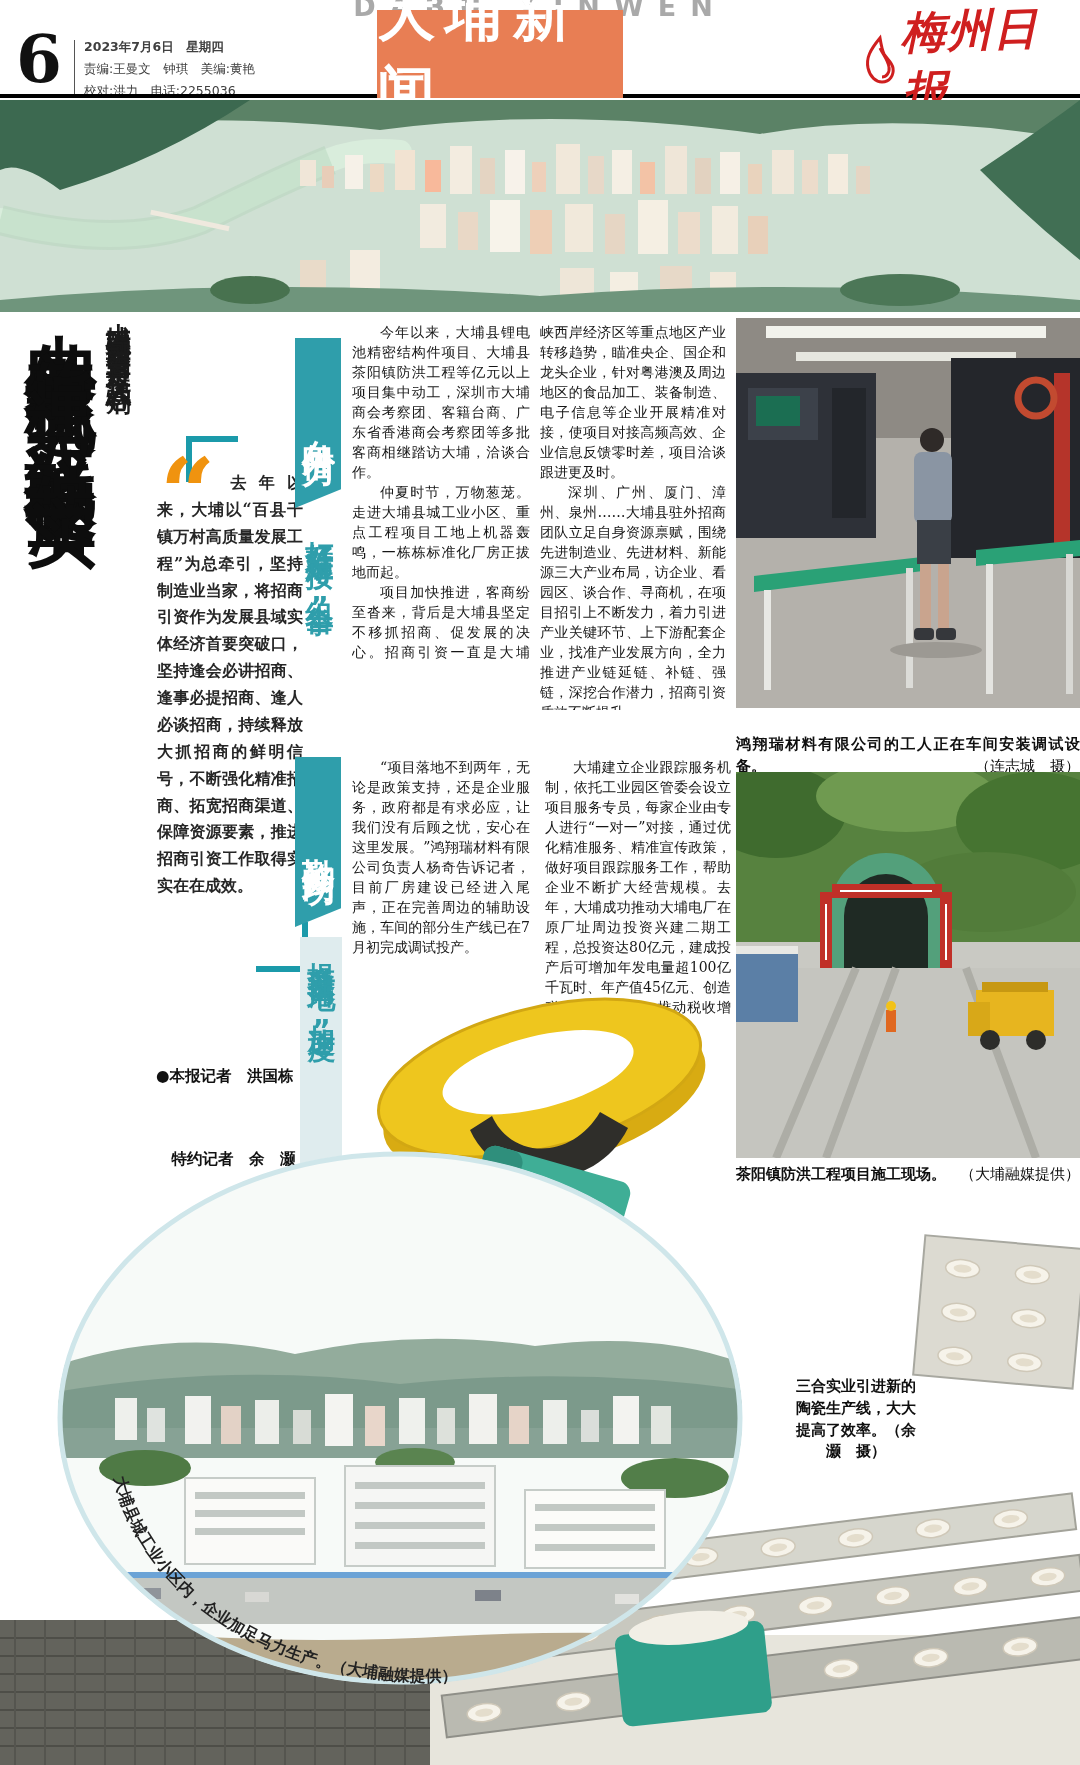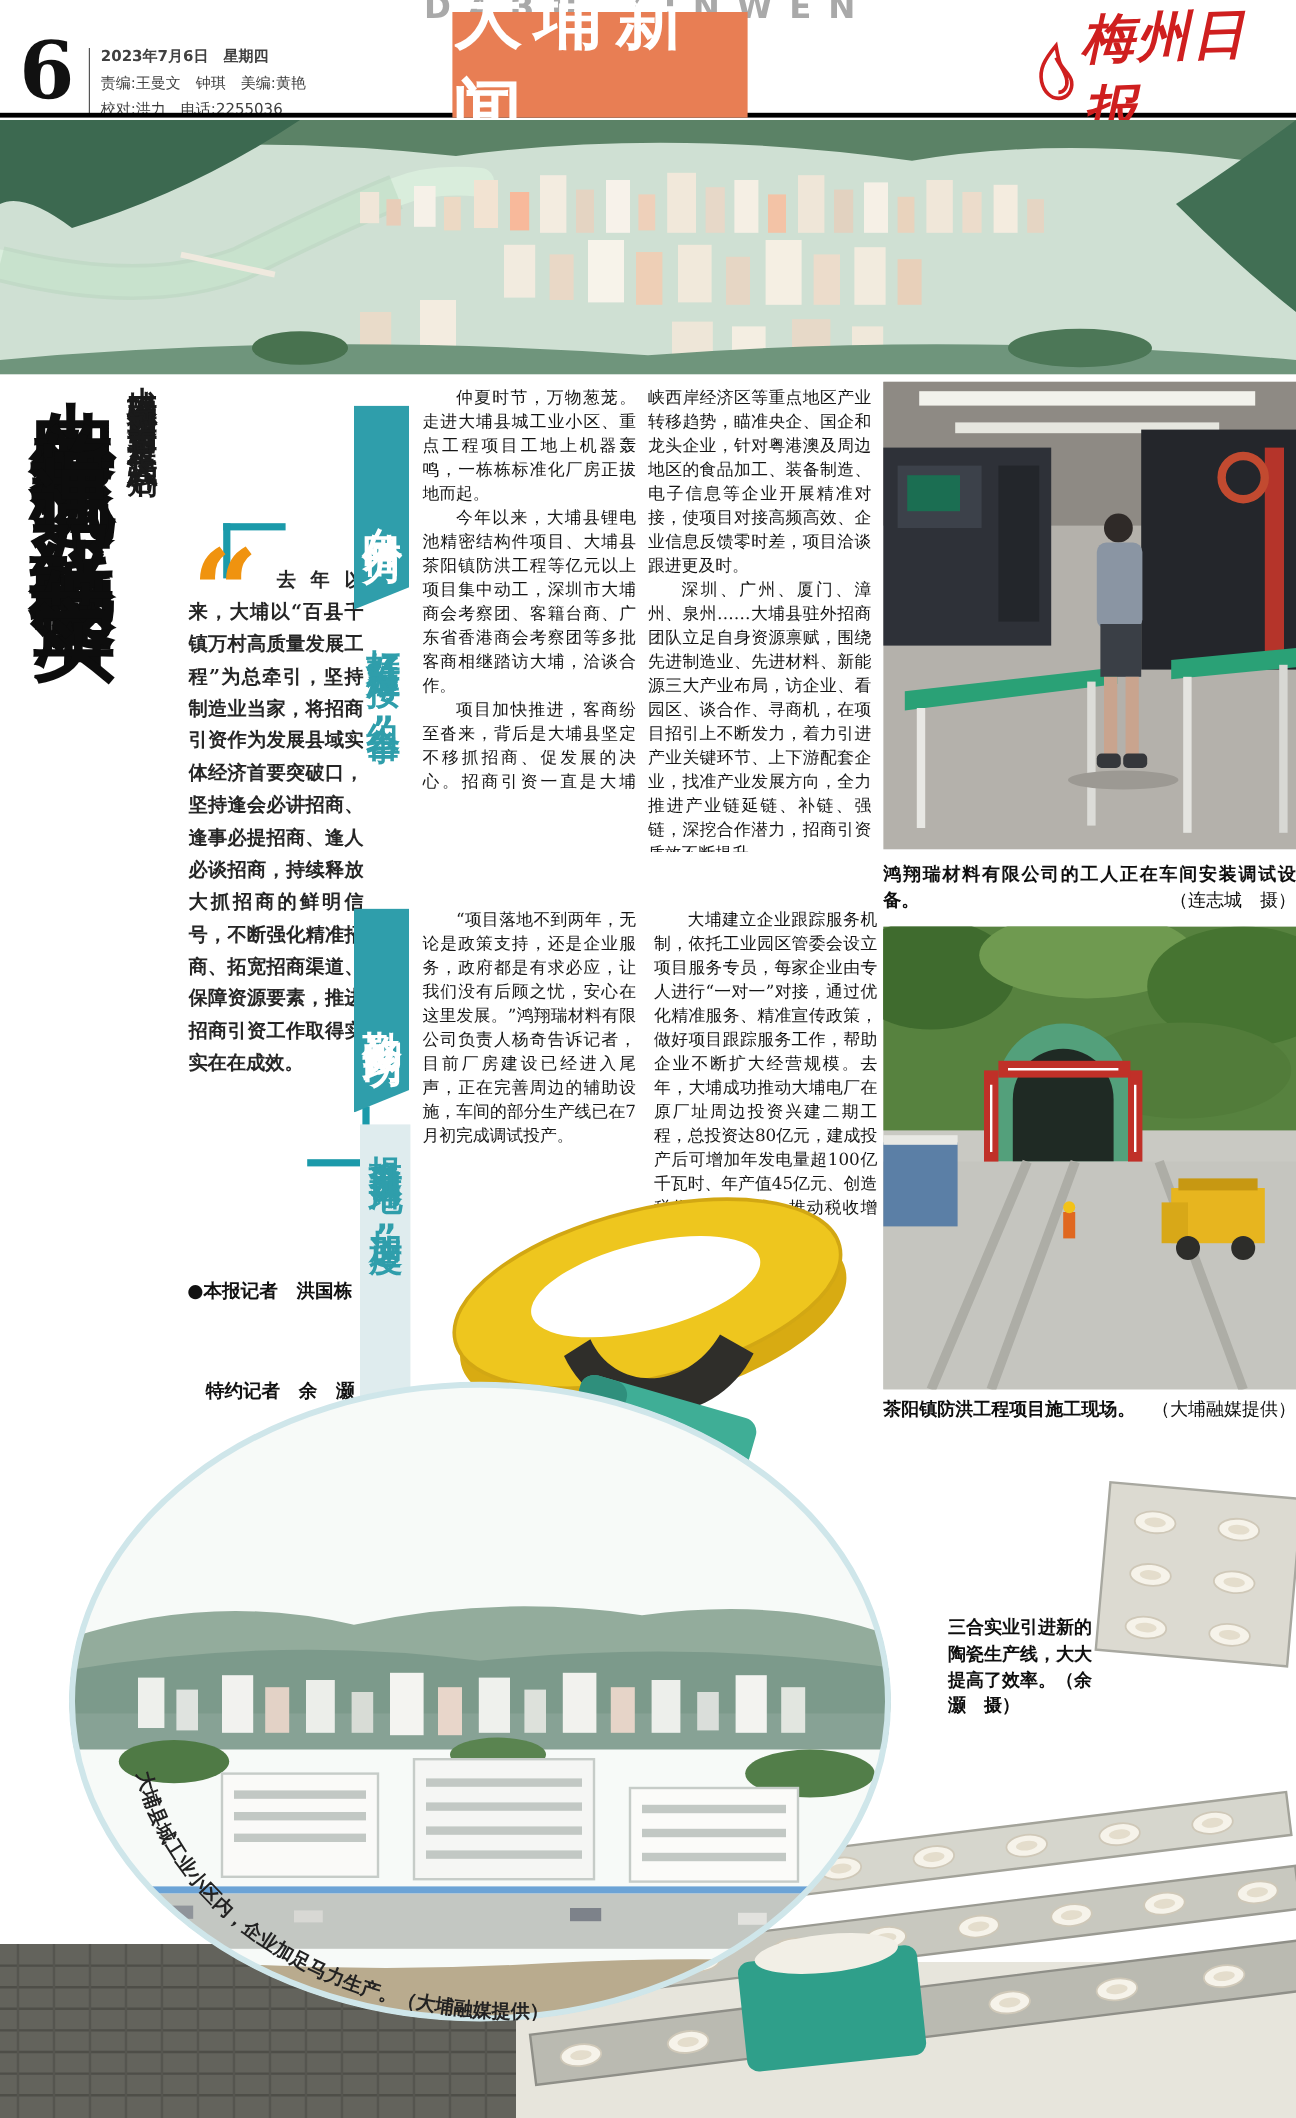--- a/index.html
+++ b/index.html
@@ -131,22 +131,22 @@
 <div class="abs byline" style="left:156px;top:1006px;width:150px">
   <div>●本报记者　洪国栋</div>
   <div>　特约记者　余　灏</div>
   <div>　　　　　　罗文燕</div>
 </div>
 
 <div class="abs seclabel vtext" style="left:295px;top:338px;width:46px;height:170px">向外借力</div>
 <div class="abs vtext subl" style="left:300px;top:518px;height:340px">打好精准对接“组合拳”</div>
 
 <div class="abs body-col" style="left:352px;top:322px;width:178px;height:338px">
+  <p>今年以来，大埔县锂电池精密结构件项目、大埔县茶阳镇防洪工程等亿元以上项目集中动工，深圳市大埔商会考察团、客籍台商、广东省香港商会考察团等多批客商相继踏访大埔，洽谈合作。</p>
   <p>仲夏时节，万物葱茏。走进大埔县城工业小区、重点工程项目工地上机器轰鸣，一栋栋标准化厂房正拔地而起。</p>
-  <p>今年以来，大埔县锂电池精密结构件项目、大埔县茶阳镇防洪工程等亿元以上项目集中动工，深圳市大埔商会考察团、客籍台商、广东省香港商会考察团等多批客商相继踏访大埔，洽谈合作。</p>
   <p>项目加快推进，客商纷至沓来，背后是大埔县坚定不移抓招商、促发展的决心。招商引资一直是大埔的“一把手”工程。去年以来，大埔县委主要领导先后带队赴福建省厦门市火炬高新区、泉州市德化县以及山东省淄博市、广东省潮州市等地开展招商引资活动。同时，大埔积极开拓新思路，选聘一批懂经济、熟县情、会谈判的复合型人才，组建2支驻外招商团队，在深圳、厦门等地开展常态化驻点招商工作，努力将“招商图”变成投资兴业的“实景图”。</p>
 
 </div>
 
 <div class="abs body-col" style="left:540px;top:322px;width:186px;height:388px">
   <p style="text-indent:0">峡西岸经济区等重点地区产业转移趋势，瞄准央企、国企和龙头企业，针对粤港澳及周边地区的食品加工、装备制造、电子信息等企业开展精准对接，使项目对接高频高效、企业信息反馈零时差，项目洽谈跟进更及时。</p>
   <p>深圳、广州、厦门、漳州、泉州……大埔县驻外招商团队立足自身资源禀赋，围绕先进制造业、先进材料、新能源三大产业布局，访企业、看园区、谈合作、寻商机，在项目招引上不断发力，着力引进产业关键环节、上下游配套企业，找准产业发展方向，全力推进产业链延链、补链、强链，深挖合作潜力，招商引资质效不断提升。</p>
 
 </div>
 
@@ -186,21 +186,21 @@
     <circle cx="196" cy="122" r="12" fill="#2f2a28"></circle>
     <rect x="178" y="134" width="38" height="72" rx="8" fill="#8a95a3"></rect>
     <rect x="181" y="202" width="34" height="44" fill="#3a3f46"></rect>
     <rect x="184" y="246" width="11" height="66" fill="#c9a48e"></rect>
     <rect x="202" y="246" width="11" height="66" fill="#c9a48e"></rect>
     <rect x="178" y="310" width="20" height="12" rx="4" fill="#35373b"></rect>
     <rect x="200" y="310" width="20" height="12" rx="4" fill="#35373b"></rect>
     <ellipse cx="200" cy="332" rx="46" ry="8" fill="#9c9993"></ellipse>
   </svg>
 </div>
-<div class="abs caption" style="left:736px;top:718px;width:344px">
+<div class="abs caption" style="left:736px;top:734px;width:344px">
   <span style="text-indent:2em;display:inline">鸿翔瑞材料有限公司的工人正在车间安装调试设备。</span>
   <span class="credit">（连志城　摄）</span>
 </div>
 
 <div class="abs" style="left:736px;top:772px">
   <svg width="344" height="386" viewBox="0 0 344 386">
     <rect width="344" height="386" fill="#c9c9c3"></rect>
     <rect width="344" height="170" fill="#57823f"></rect>
     <ellipse cx="40" cy="40" rx="70" ry="46" fill="#3f6b2e"></ellipse>
     <ellipse cx="170" cy="24" rx="90" ry="36" fill="#6f9a50"></ellipse>
@@ -375,13 +375,13 @@
       <path d="M0 476 Q200 500 400 488 Q560 480 690 492 V540 H0 Z" fill="#b9ab8e"></path>
     </g>
     <ellipse cx="345" cy="270" rx="340" ry="264" fill="none" stroke="#cfe6ea" stroke-width="5"></ellipse>
     <path id="cappath" d="M58 322 A318 242 0 0 0 470 522" fill="none"></path>
     <text font-size="16" font-weight="bold" fill="#222" font-family="DejaVu Sans,sans-serif">
       <textPath href="#cappath" startOffset="8">大埔县城工业小区内，企业加足马力生产。（大埔融媒提供）</textPath>
     </text>
   </svg>
 </div>
 
-<div class="abs caption" style="left:790px;top:1346px;width:132px;z-index:3;text-align:left">三合实业引进新的陶瓷生产线，大大提高了效率。（余灏　摄）</div>
+<div class="abs caption" style="left:790px;top:1376px;width:132px;z-index:3;text-align:center">三合实业引进新的陶瓷生产线，大大提高了效率。（余灏　摄）</div>
 
 </body></html>

